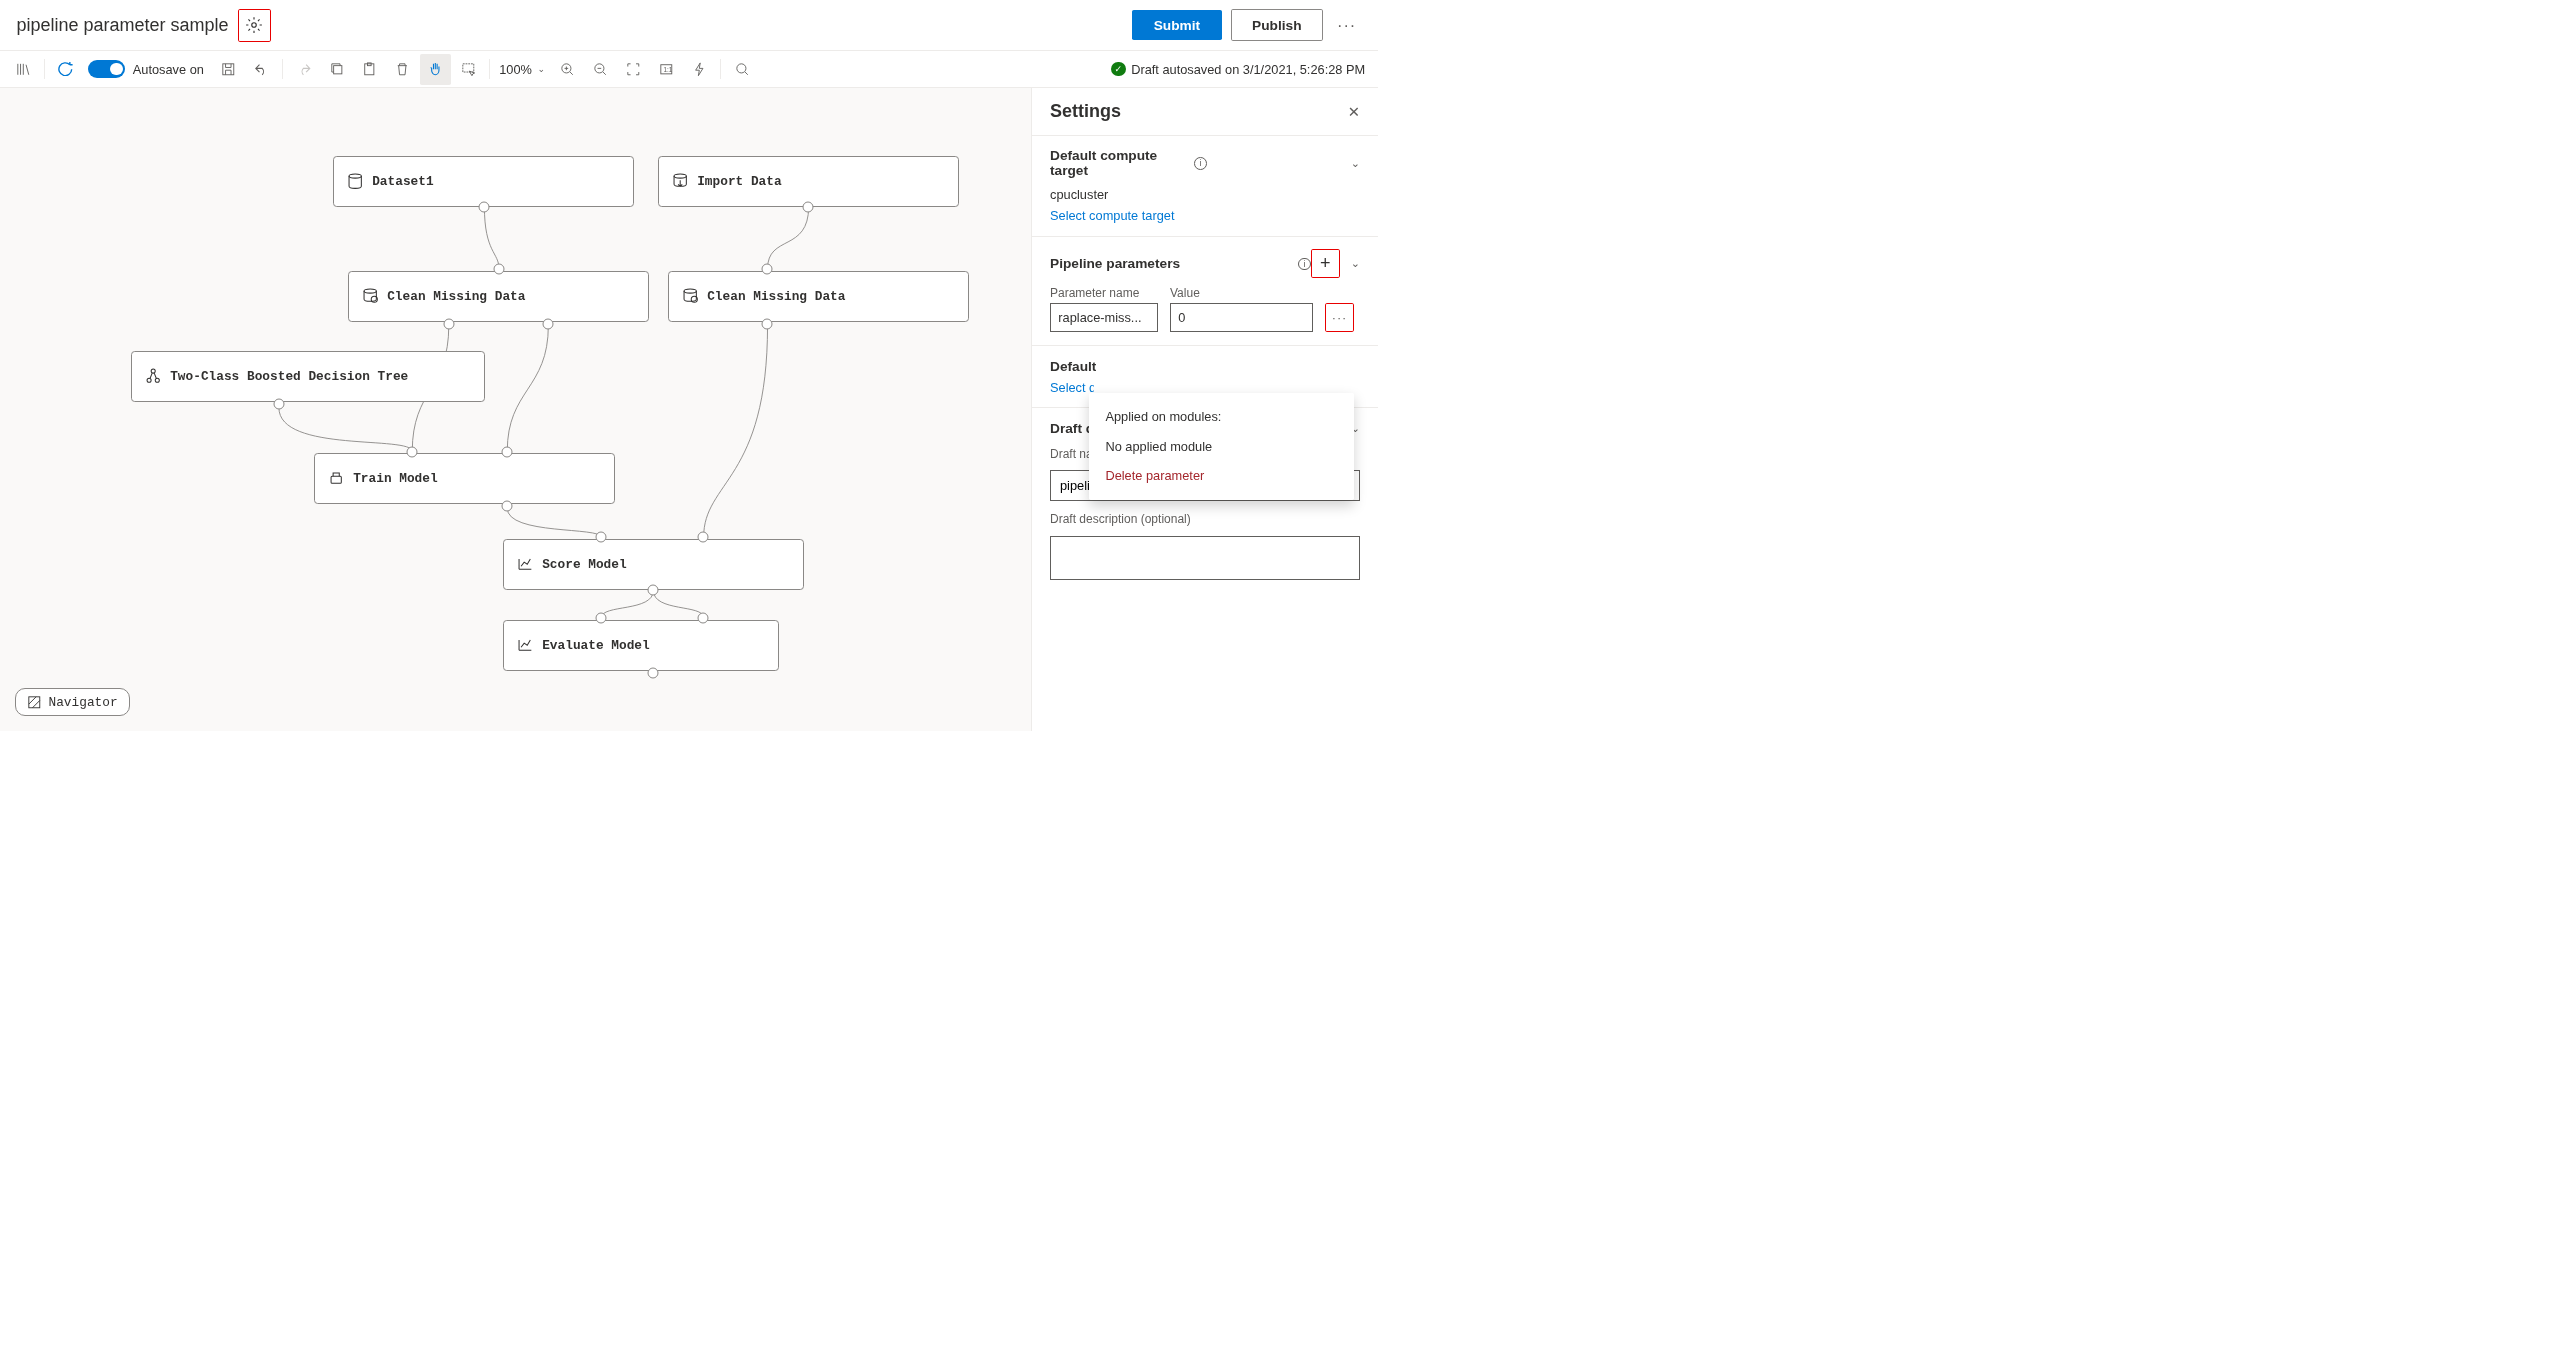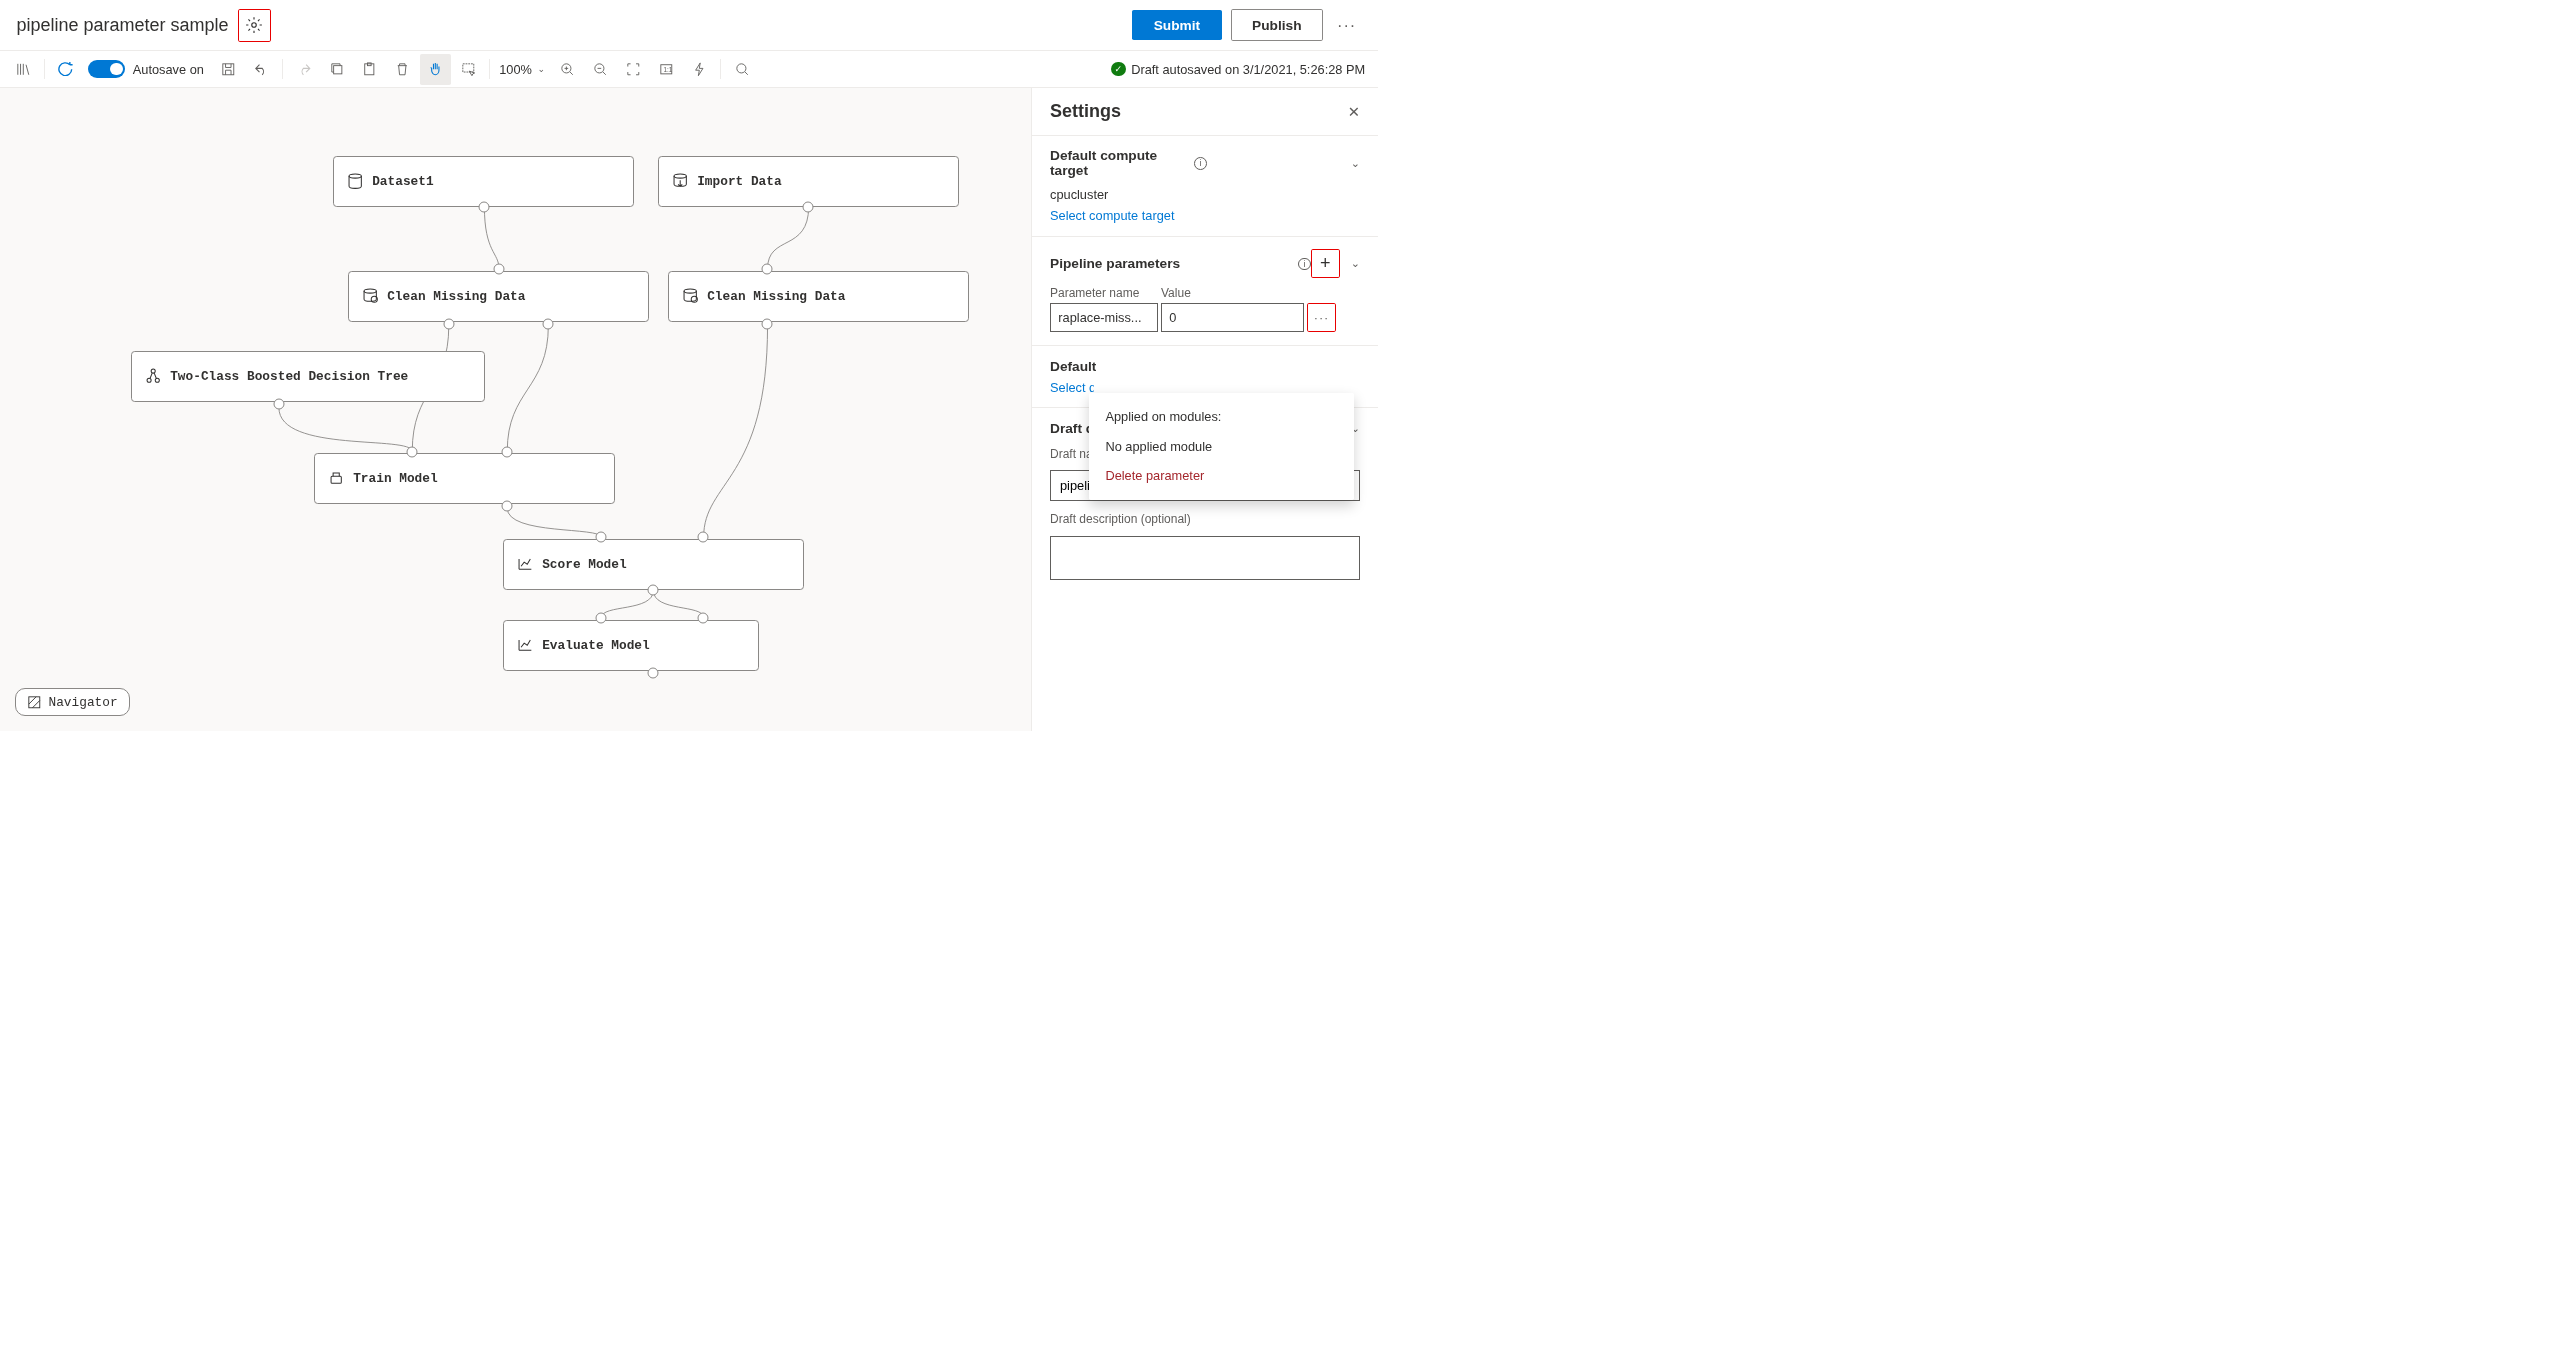--- a/index.html
+++ b/index.html
@@ -231,21 +231,21 @@
       margin-left: auto;
       margin-right: 5.5px;
       cursor: pointer;
       font-weight: 300;
     }
     .field-value { font-size: 12.8px; margin-top: 9px; }
     .link-text { color: #0078d4; cursor: pointer; margin-top: 5.5px; font-size: 12.8px; }
     .link-text.cut { max-width: 44px; overflow: hidden; white-space: nowrap; }
     .param-row {
       display: flex;
-      gap: 3px;
+      gap: 12px;
       margin-top: 7.3px;
       align-items: flex-end;
     }
     .param-col { display: flex; flex-direction: column; }
     .param-label { font-size: 12px; color: #605e5c; margin-bottom: 3.7px; }
     .param-input {
       border: 0.9px solid #605e5c;
       padding: 5.5px 7.3px;
       font-size: 12.8px;
       height: 29px;
@@ -497,21 +497,21 @@
   <div class="node" style="left:503px;top:451px;width:301px">
     <svg class="node-icon" viewBox="0 0 16 16" fill="none" stroke="#323130">
         <path d="M2 13V3M2 13h12M4 10l3-4 3 2 3-5"></path>
       </svg>
     <span class="node-title">Score Model</span>
   </div>
   <div class="port" style="left:601px;top:449px"></div>
   <div class="port" style="left:703px;top:449px"></div>
   <div class="port" style="left:653px;top:502px"></div>
 
-  <div class="node" style="left:503px;top:532px;width:256px">
+  <div class="node" style="left:503px;top:532px;width:276px">
     <svg class="node-icon" viewBox="0 0 16 16" fill="none" stroke="#323130">
         <path d="M2 13V3M2 13h12M4 10l3-4 3 2 3-5"></path>
       </svg>
     <span class="node-title">Evaluate Model</span>
   </div>
   <div class="port" style="left:601px;top:530px"></div>
   <div class="port" style="left:703px;top:530px"></div>
   <div class="port" style="left:653px;top:585px"></div>
 
   <div class="navigator">

